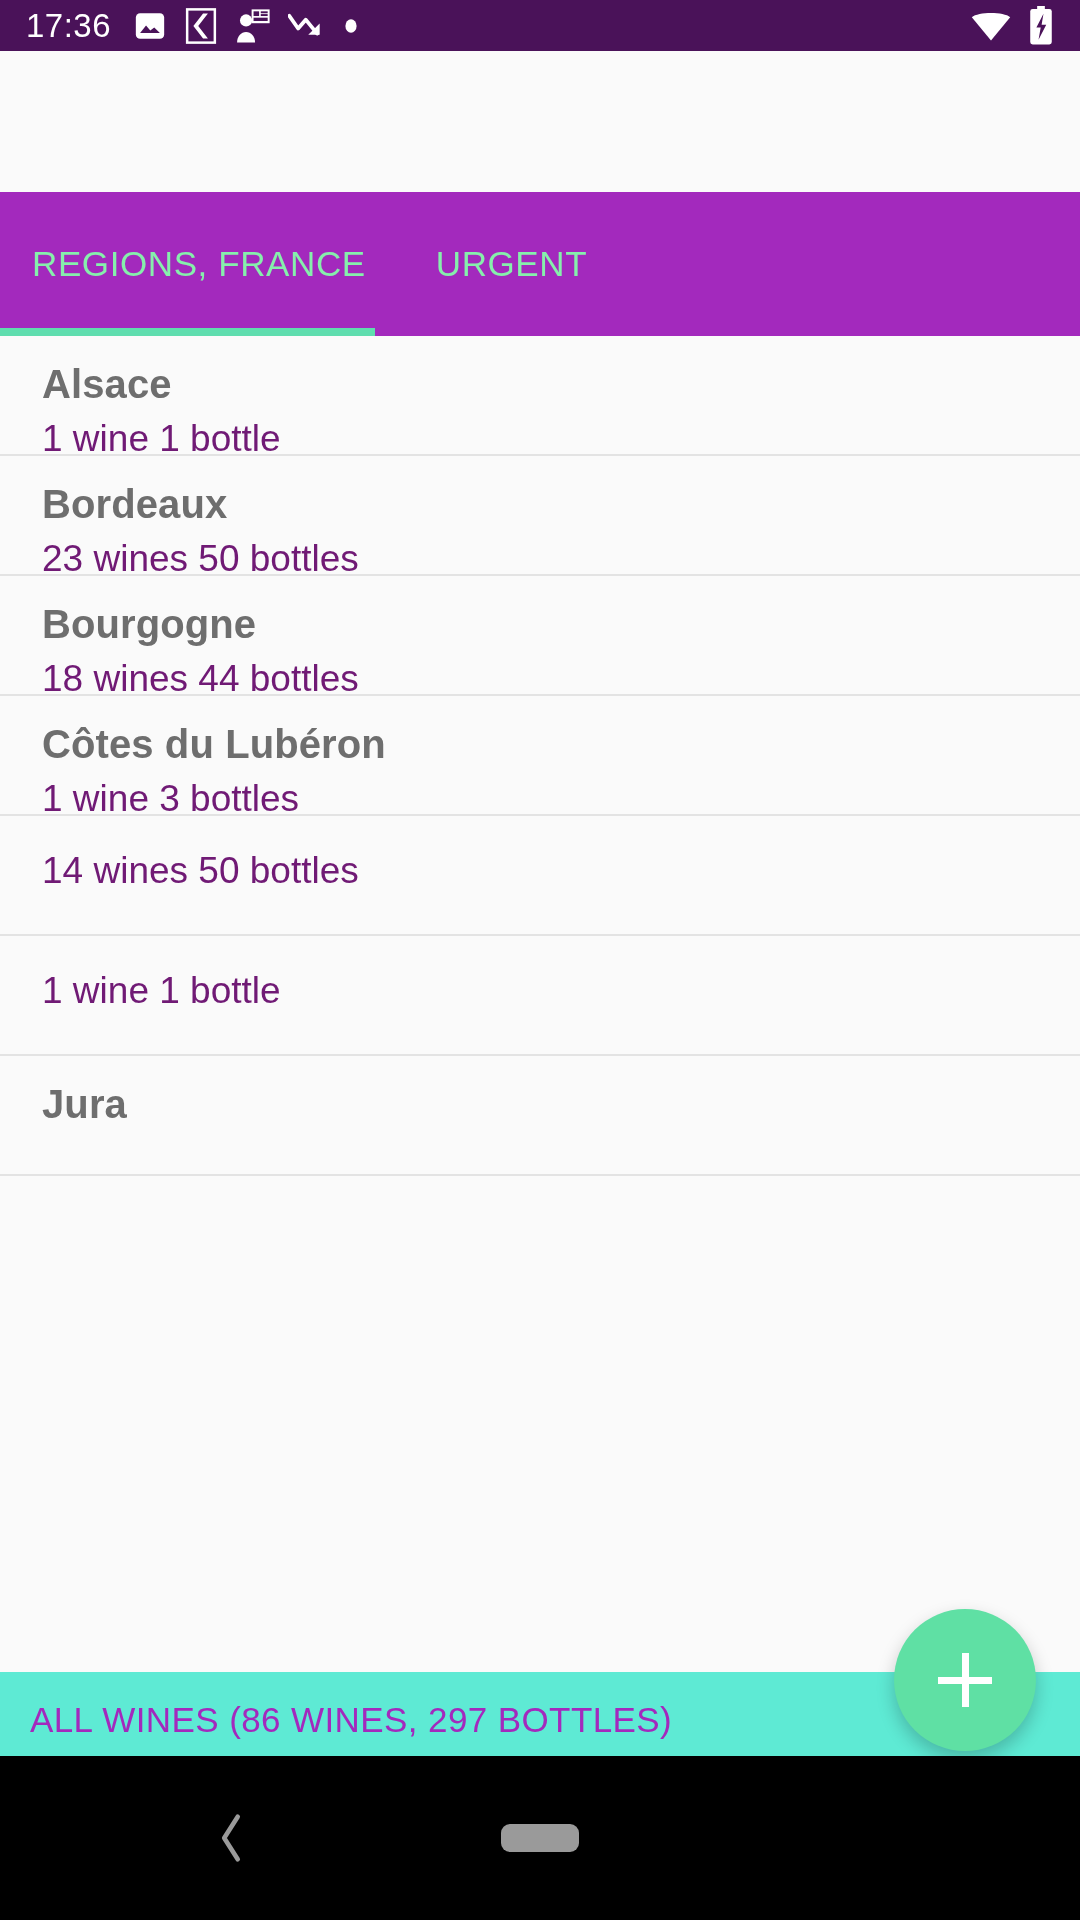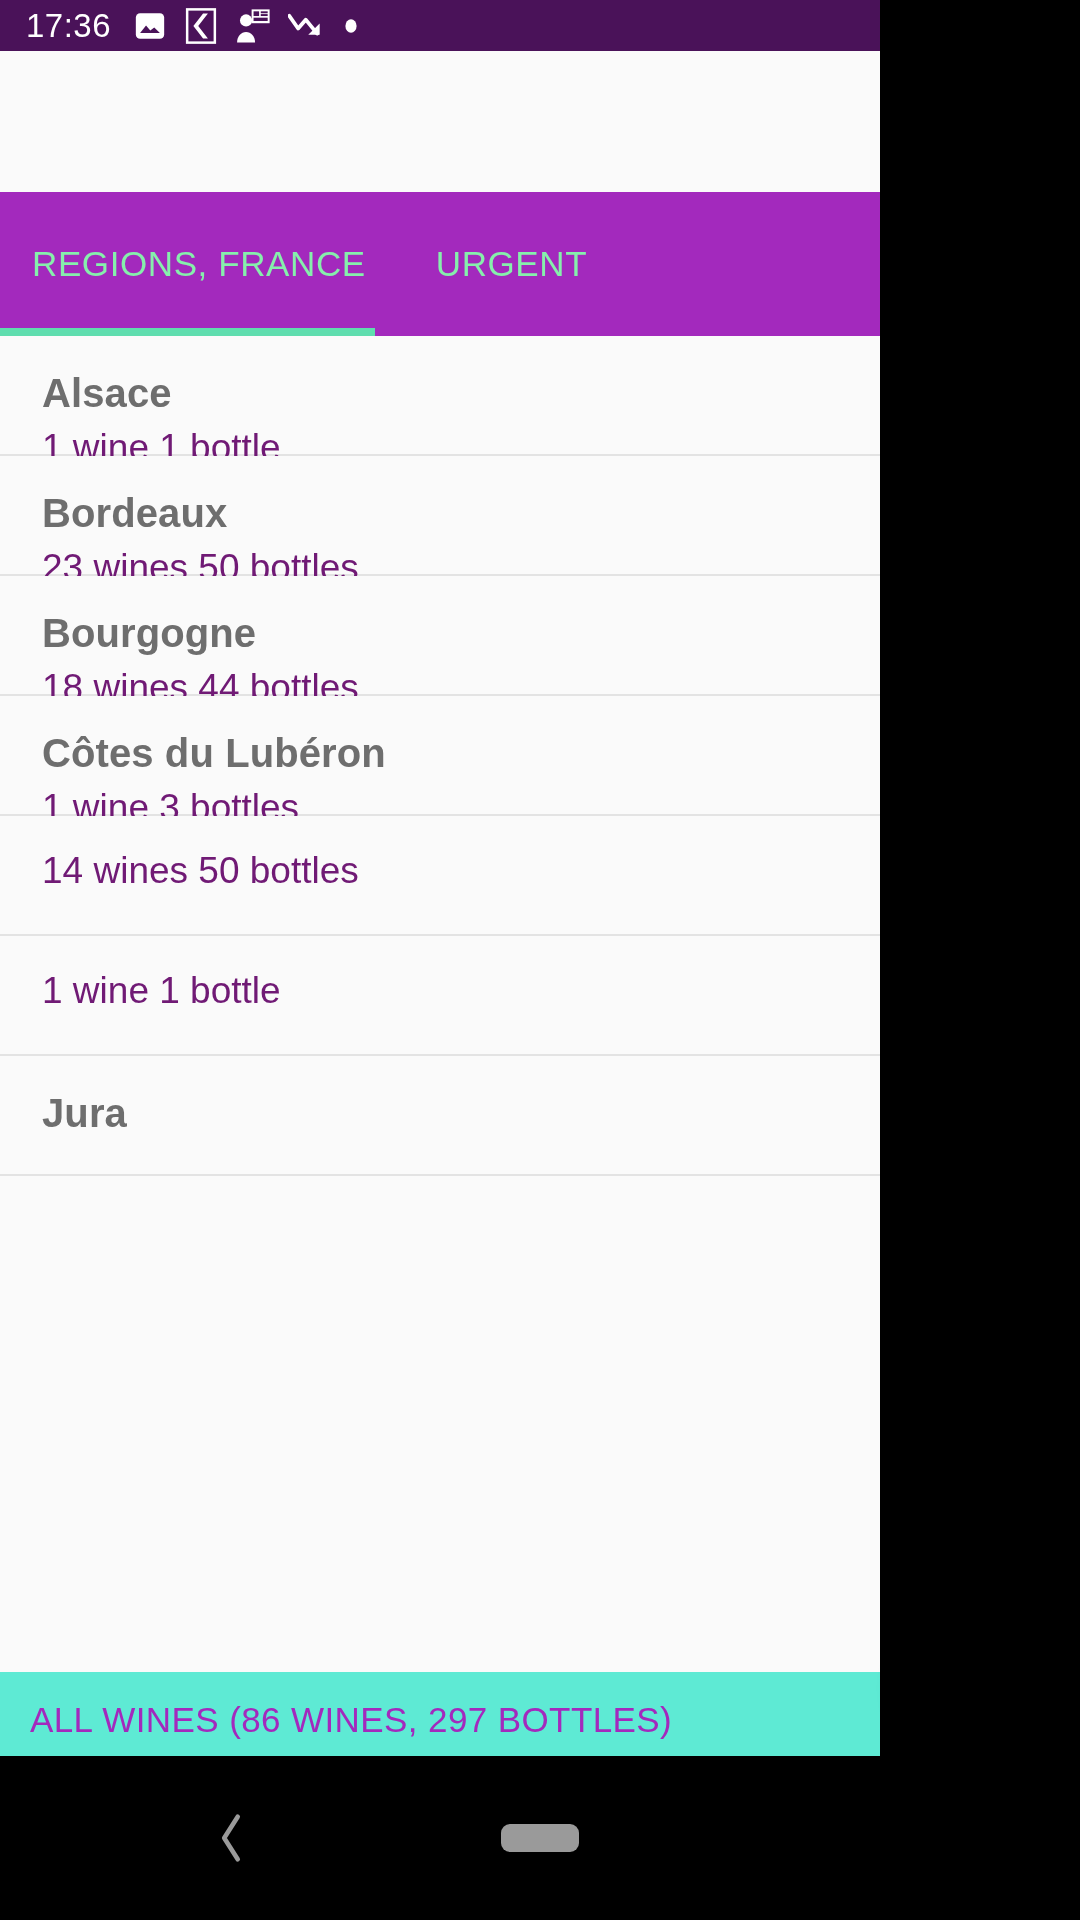--- a/index.html
+++ b/index.html
@@ -4,21 +4,21 @@
 <style>
   * { margin:0; padding:0; box-sizing:border-box; }
   html, body {
     width:1080px; height:1920px;
     background:#000;
     font-family:"Liberation Sans", sans-serif;
     overflow:hidden;
   }
   #screen {
     position:relative;
-    width:880px; height:1920px;
+    width:1080px; height:1920px;
     background:#fafafa;
     overflow:hidden;
   }
 
   
   .statusbar {
     position:absolute; top:0; left:0;
     width:1080px; height:51px;
     background:#4a1259;
     display:flex; align-items:center;
@@ -113,21 +113,20 @@
     border-bottom:2px solid #e3e3e3;
     cursor:pointer;
     background:#fafafa;
   }
   .item-title {
     color:#6e6e6e;
     font-size:40px;
     font-weight:700;
     line-height:48px;
     letter-spacing:0.1px;
-    margin-top:9px;
   }
   .item-sub {
     color:#701a75;
     font-size:37px;
     font-weight:400;
     line-height:46px;
     margin-top:8px;
   }
 
   

